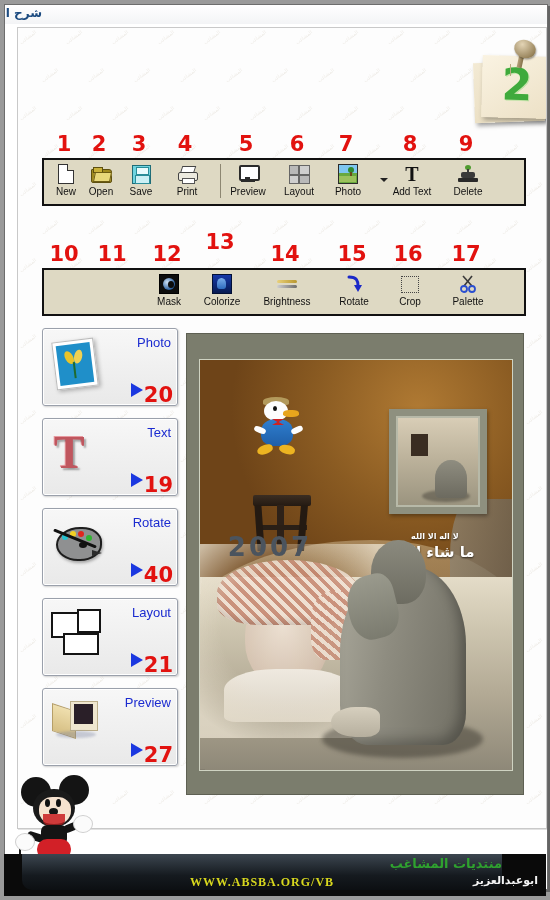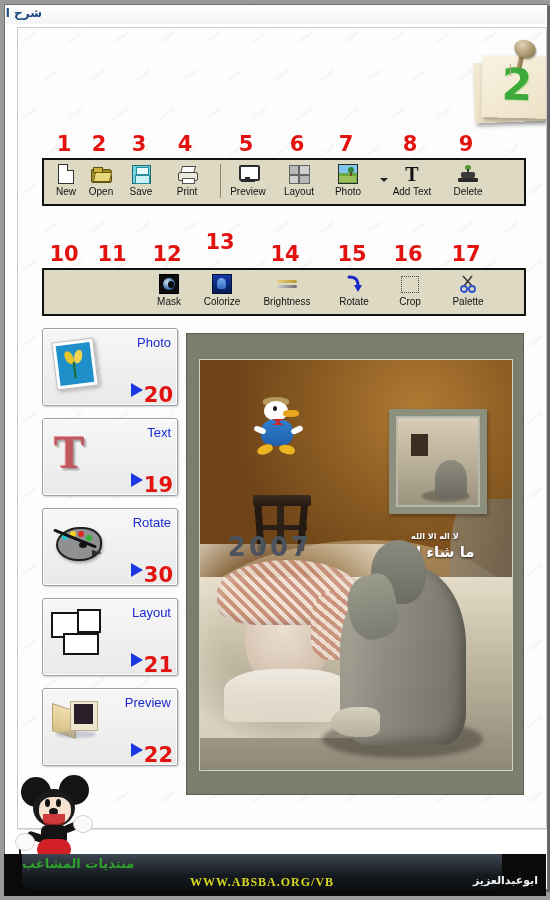--- a/index.html
+++ b/index.html
@@ -322,21 +322,21 @@
   .footer{
     position:absolute;left:4px;bottom:4px;width:542px;height:42px;
     background:#0a0a0a;overflow:hidden;
   }
   .footer .bar{
     position:absolute;left:18px;top:0;width:480px;height:36px;
     background:linear-gradient(#3c4650,#151a1f 60%,#0c0f12);
     border-radius:0 0 10px 10px;
   }
   .footer .forum{
-    position:absolute;left:0;top:2px;width:480px;text-align:left;direction:rtl;
+    position:absolute;left:0;top:2px;width:480px;text-align:right;direction:rtl;
     font-size:13px;font-weight:bold;color:#2fa12f;
     font-family:"DejaVu Sans",sans-serif;letter-spacing:1px;
   }
   .footer .url{
     position:absolute;left:0;top:21px;width:480px;text-align:center;
     font-size:12px;font-weight:bold;color:#d8d81e;letter-spacing:1px;
     font-family:"Liberation Serif",serif;
   }
   .footer .author{
     position:absolute;right:8px;top:20px;direction:rtl;
@@ -820,33 +820,33 @@
           <div class="panel">
             <div class="picon"><span style="display: inline-block; position: relative; width: 52px; height: 52px;"><span style="position:absolute;left:4px;top:2px;font-family:'Liberation Serif',serif;font-size:46px;font-weight:bold;line-height:48px;color:#c0565e;text-shadow:2px 2px 2px rgba(0,0,0,.35),-1px -1px 0 #e79aa0;">T</span></span></div>
             <div class="plabel">Text</div>
             <div class="tri"></div>
             <div class="pnum">19</div>
           </div>
           <div class="panel">
             <div class="picon"><span style="display: inline-block; position: relative; width: 56px; height: 52px;"><span style="position:absolute;left:6px;top:10px;width:42px;height:30px;border-radius:55% 45% 50% 50%;background:#8f9091;border:2px solid #1d1d1d;box-shadow:1px 2px 3px rgba(0,0,0,.3);"></span><span style="position:absolute;left:12px;top:17px;width:6px;height:6px;border-radius:50%;background:#25c1cf;"></span><span style="position:absolute;left:20px;top:14px;width:6px;height:6px;border-radius:50%;background:#f2d024;"></span><span style="position:absolute;left:28px;top:14px;width:6px;height:6px;border-radius:50%;background:#e0251d;"></span><span style="position:absolute;left:36px;top:18px;width:6px;height:6px;border-radius:50%;background:#2fb52f;"></span><span style="position:absolute;left:29px;top:25px;width:8px;height:6px;border-radius:50%;background:#121212;"></span><span style="position:absolute;left:2px;top:20px;width:46px;height:3px;background:#111;transform:rotate(22deg);border-radius:2px;"></span><span style="position:absolute;left:42px;top:33px;width:10px;height:6px;background:#2b2b2b;clip-path:polygon(0 0,100% 50%,0 100%);"></span></span></div>
             <div class="plabel">Rotate</div>
             <div class="tri"></div>
-            <div class="pnum">30</div>
+            <div class="pnum">40</div>
           </div>
           <div class="panel">
             <div class="picon"><span style="display: inline-block; position: relative; width: 56px; height: 50px;"><span style="position:absolute;left:1px;top:5px;width:25px;height:22px;background:#fff;border:2px solid #141414;"></span><span style="position:absolute;left:27px;top:2px;width:20px;height:20px;background:#fff;border:2px solid #141414;"></span><span style="position:absolute;left:13px;top:26px;width:32px;height:18px;background:#fff;border:2px solid #141414;"></span></span></div>
             <div class="plabel">Layout</div>
             <div class="tri"></div>
             <div class="pnum">21</div>
           </div>
           <div class="panel">
             <div class="picon"><span style="display: inline-block; position: relative; width: 56px; height: 46px;"><span style="position:absolute;left:2px;top:10px;width:22px;height:26px;background:linear-gradient(#efdfae,#d6bf84);transform:skewY(18deg);border:1px solid #b69f68;"></span><span style="position:absolute;left:20px;top:4px;width:26px;height:28px;background:#efe6cf;border:1px solid #bcae8a;"></span><span style="position:absolute;left:24px;top:7px;width:19px;height:20px;background:#2a1f28;"></span><span style="position:absolute;left:6px;top:34px;width:40px;height:7px;background:rgba(120,130,160,.35);border-radius:50%;filter:blur(1px);"></span></span></div>
             <div class="plabel">Preview</div>
             <div class="tri"></div>
-            <div class="pnum">22</div>
+            <div class="pnum">27</div>
           </div>
         </div>
 
       <div class="canvasarea">
         <div class="artframe">
           <div class="art">
             <div class="arch"></div>
             <div class="pillar"></div>
             <div class="floor"></div>
 

